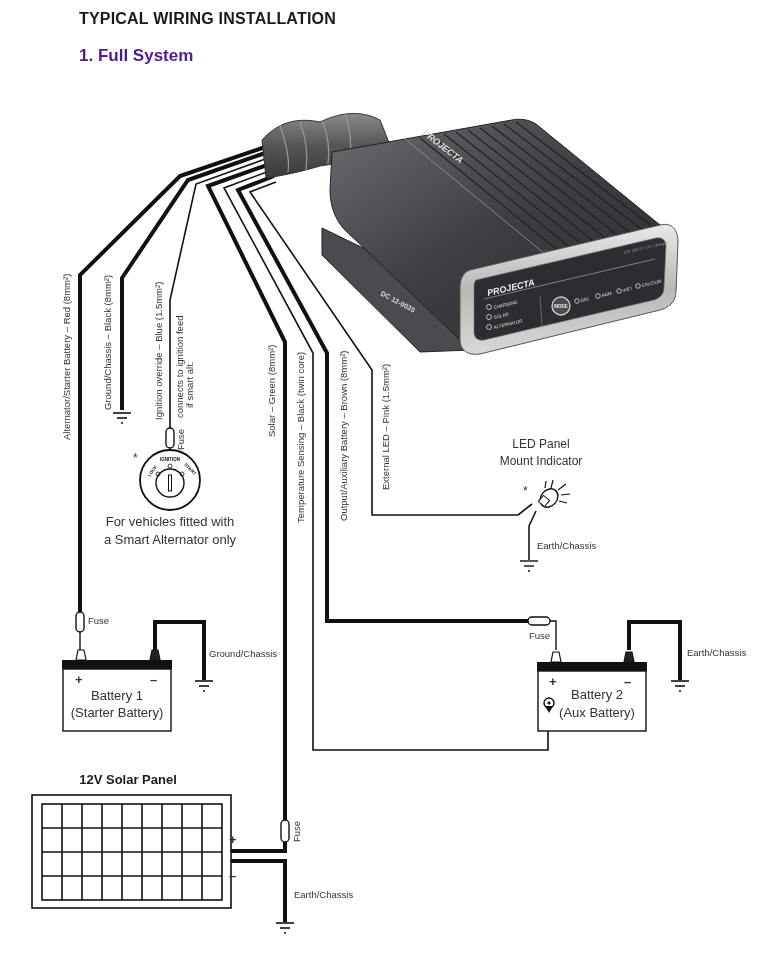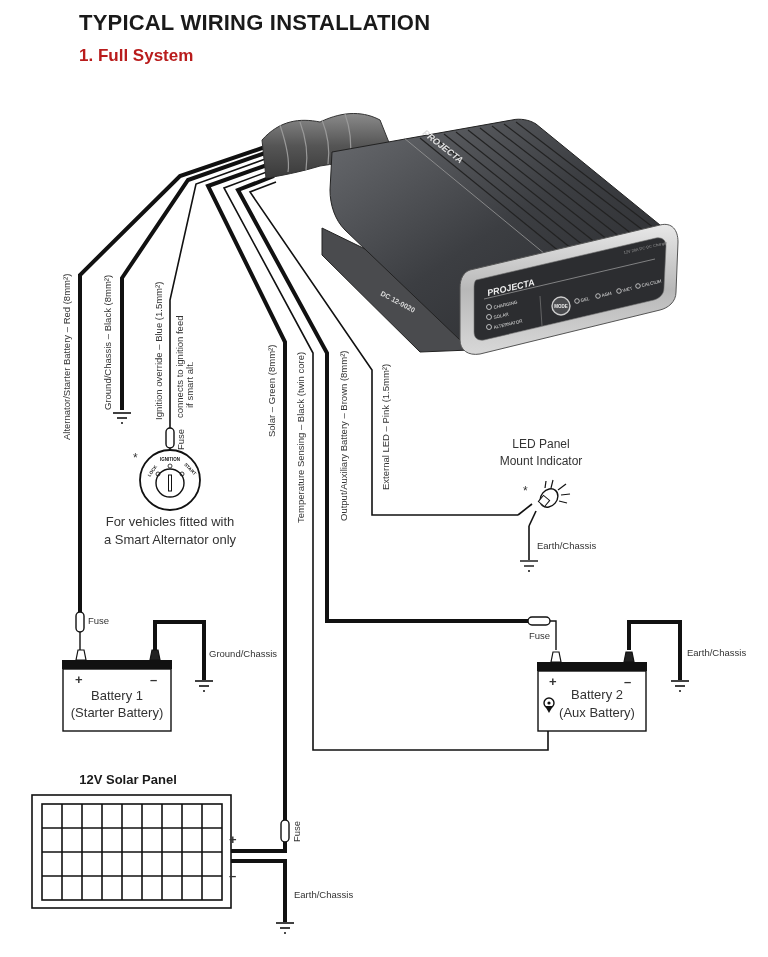--- a/index.html
+++ b/index.html
@@ -1,18 +1,18 @@
 <!DOCTYPE html>
 <html><head>
 <meta charset="utf-8">
 <style>
   html, body { margin: 0; padding: 0; background: #ffffff; }
   body { width: 768px; height: 957px; position: relative; overflow: hidden; font-family: "Liberation Sans", sans-serif; color: #1a1a1a; }
-  .title { position: absolute; left: 79px; top: 10px; font-size: 22px; font-weight: bold; letter-spacing: 0.2px; color: #1a1a1a; }
-  .subtitle { position: absolute; left: 79px; top: 46px; font-size: 17px; font-weight: bold; color: #b91c1c; }
+  .title { position: absolute; left: 79px; top: 10px; font-size: 16px; font-weight: bold; letter-spacing: 0.2px; color: #1a1a1a; }
+  .subtitle { position: absolute; left: 79px; top: 46px; font-size: 17px; font-weight: bold; color: #4c1d95; }
   svg { position: absolute; left: 0; top: 0; }
   .lbl { font-family: "Liberation Sans", sans-serif; fill: #333; }
   .sm { font-size: 9.5px; }
   .md { font-size: 12px; }
   .lg { font-size: 13px; }
   .b { font-weight: bold; }
 </style>
 </head>
 <body>
 

